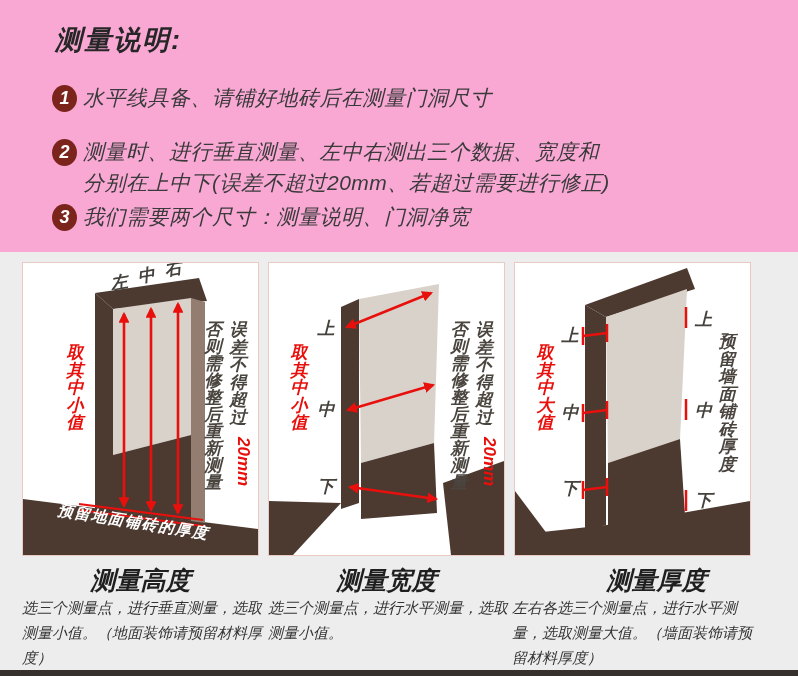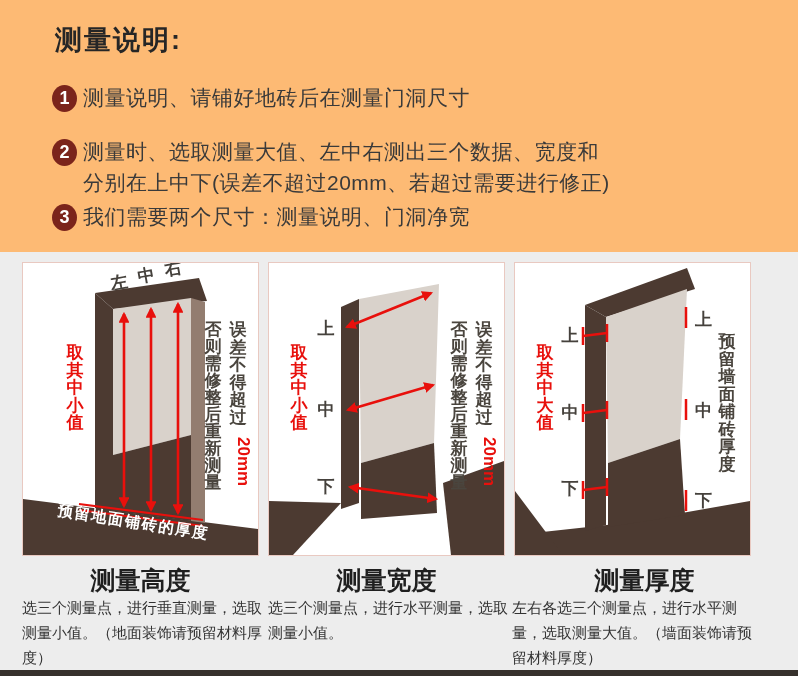--- a/index.html
+++ b/index.html
@@ -1,32 +1,32 @@
 <!DOCTYPE html>
 <html><head>
 <meta charset="utf-8">
 <style>
   html,body{margin:0;padding:0;}
-  .page{position:relative;width:798px;height:676px;background:#fdba74;overflow:hidden;
-        font-family:"Liberation Sans",sans-serif;}
+  .page{position:relative;width:798px;height:676px;background:#f9a8d4;overflow:hidden;
+        font-family:"Liberation Sans",sans-serif;font-style:italic;}
   .page-title{position:absolute;left:55px;top:22px;font-size:27px;color:#262626;
         font-weight:600;letter-spacing:2px;}
   .step{position:absolute;left:52px;display:flex;align-items:flex-start;white-space:nowrap;}
   .step-1{top:82px}.step-2{top:136px}.step-3{top:201px}
   .badge{width:25px;height:27px;border-radius:50%;background:#7b241b;color:#fff;
         font-size:18px;font-weight:bold;display:flex;align-items:center;justify-content:center;
         margin:3px 6px 0 0;flex:0 0 auto;}
   .step-text{font-size:21px;color:#3a3a3a;line-height:31px;letter-spacing:0.5px;}
   .band{position:absolute;left:0;top:252px;width:798px;height:424px;background:#ededed;}
   .panel{position:absolute;top:262px;width:237px;height:294px;background:#ffffff;
         border:1px solid #e9c9c1;box-sizing:border-box;}
   .panel-1{left:22px}.panel-2{left:268px}.panel-3{left:514px}
   .cap-title{position:absolute;top:564px;width:237px;text-align:center;
         font-family:"Liberation Serif",serif;font-size:25px;font-weight:bold;color:#1f1f1f;}
-  .ct-1{left:22px}.ct-2{left:268px}.ct-3{left:526px}
+  .ct-1{left:22px}.ct-2{left:268px}.ct-3{left:538px}
   .cap-desc{position:absolute;top:596px;width:240px;font-family:"Liberation Serif",serif;
         font-size:15px;line-height:25px;color:#333;word-break:break-all;}
   .cd-1{left:22px}.cd-2{left:268px}.cd-3{left:512px}
   .bottom-bar{position:absolute;left:0;top:670px;width:798px;height:6px;background:#36312c;}
   
   svg{display:block}
   .dark{fill:#4c3a31}.mid{fill:#937d70}.beige{fill:#d9d2cb}
   .redline{stroke:#e8100c;fill:none}
   text{font-family:"Liberation Sans",sans-serif;}
   .lbl{font-size:17px;font-weight:700;fill:#45413c;}
@@ -36,26 +36,26 @@
 </style>
 </head>
 <body>
 
 <div class="page">
 
   <div class="page-title">测量说明:</div>
 
   <div class="step step-1">
     <div class="badge">1</div>
-    <div class="step-text">测量说明、请铺好地砖后在测量门洞尺寸</div>
+    <div class="step-text">水平线具备、请铺好地砖后在测量门洞尺寸</div>
   </div>
   <div class="step step-2">
     <div class="badge">2</div>
     <div class="step-text">
-      <div>测量时、选取测量大值、左中右测出三个数据、宽度和</div>
+      <div>测量时、进行垂直测量、左中右测出三个数据、宽度和</div>
       <div>分别在上中下(误差不超过20mm、若超过需要进行修正)</div>
     </div>
   </div>
   <div class="step step-3">
     <div class="badge">3</div>
     <div class="step-text">我们需要两个尺寸：测量说明、门洞净宽</div>
   </div>
 
   <div class="band"></div>
 

